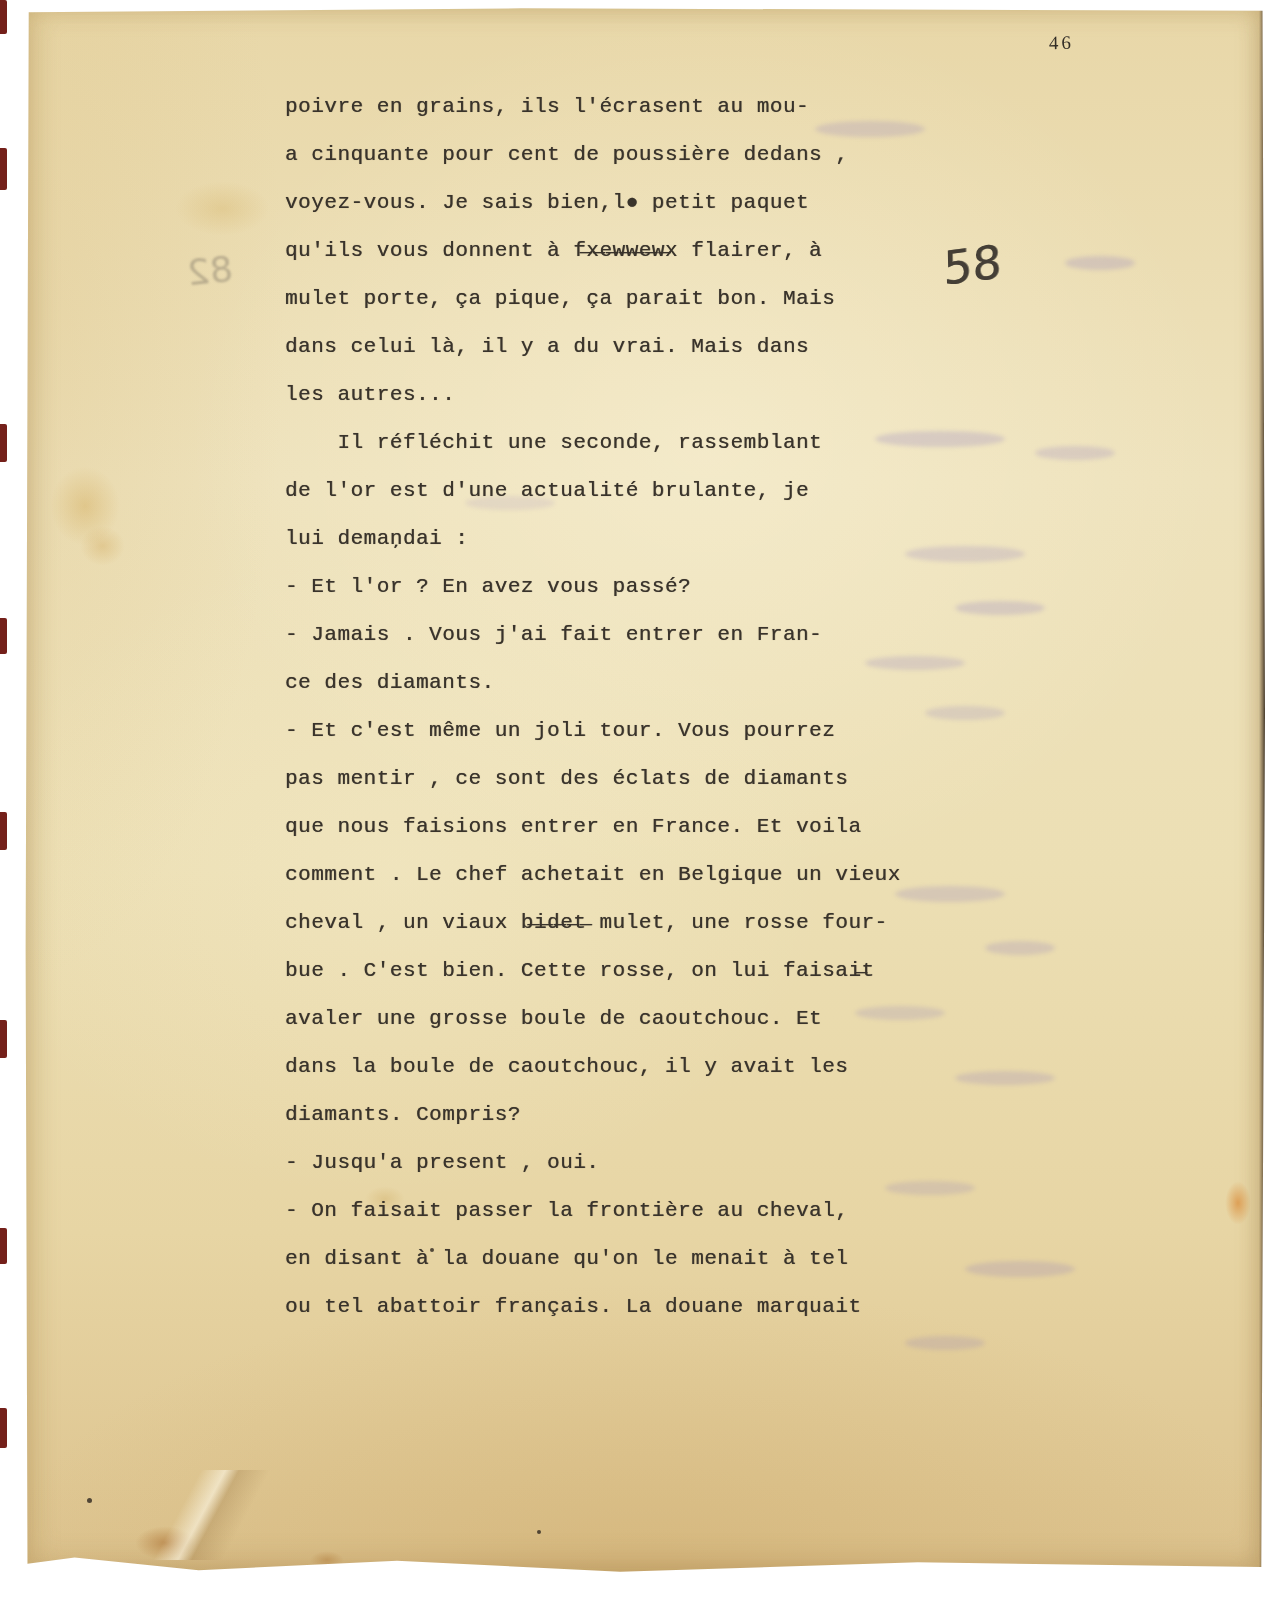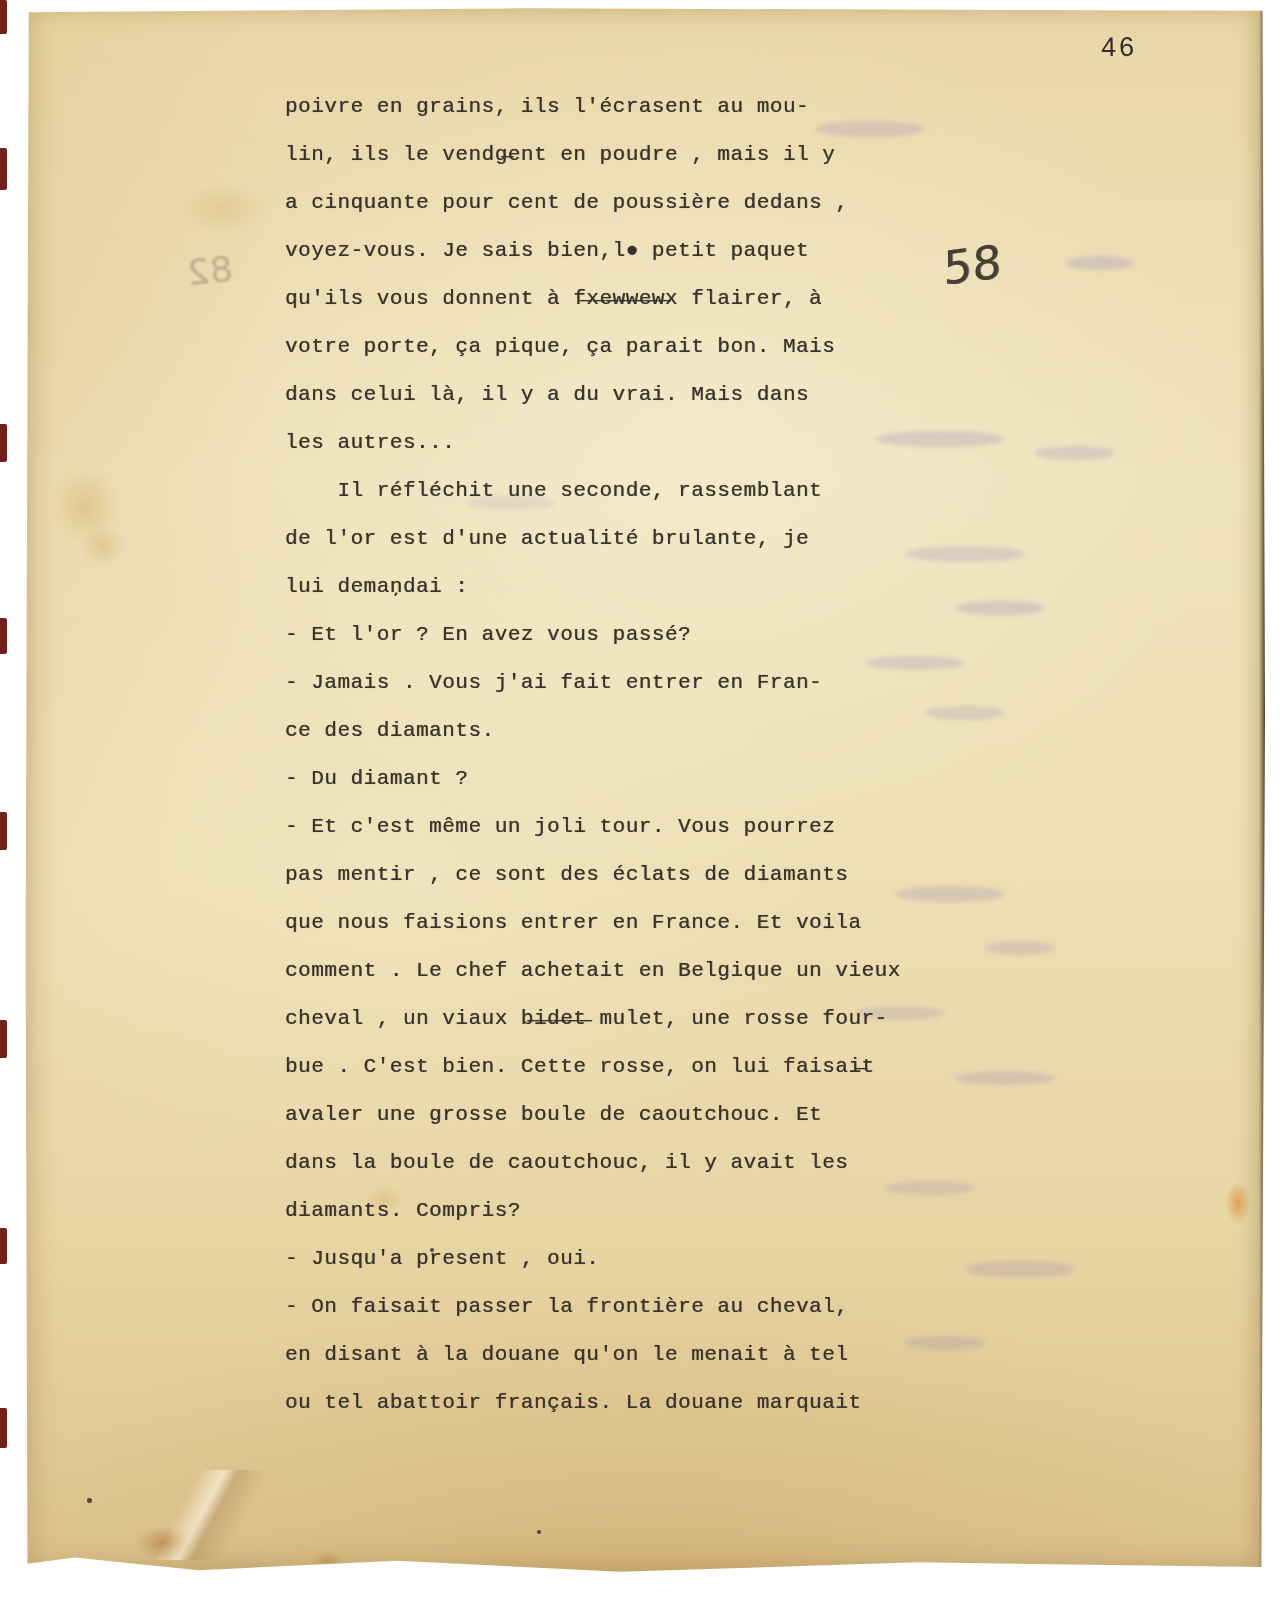--- a/index.html
+++ b/index.html
@@ -41,22 +41,22 @@
   }
   .tline{
     height:48px;line-height:48px;
     font-size:21px;letter-spacing:0.5px;
     color:#39332b;
     white-space:pre;
     text-shadow:0.4px 0 0 rgba(57,51,43,0.55), 0 0 1px rgba(57,51,43,0.35);
   }
   
   .page-number{
-    position:absolute;left:1076px;top:26px;
-    font-family:Liberation Sans, sans-serif;font-size:27px;letter-spacing:3px;
+    position:absolute;left:1024px;top:26px;
+    font-family:Liberation Serif, serif;font-size:19px;letter-spacing:3px;
     color:#332e27;transform:rotate(-1deg);
   }
   .hand-58{
     position:absolute;left:918px;top:232px;
     font-family:"DejaVu Sans",sans-serif;font-size:46px;
     color:#453f36;transform:rotate(-7deg) skewX(-6deg);
     text-shadow:1px 0 0 rgba(69,63,54,0.6);
   }
   .bleed-82{
     position:absolute;left:162px;top:244px;
@@ -117,34 +117,32 @@
   <div class="bleedblob" style="left:940px;top:1255px;width:110px;height:16px;background:rgba(128,110,190,0.20);"></div>
   <div class="bleedblob" style="left:880px;top:1330px;width:80px;height:14px;background:rgba(128,110,190,0.18);"></div>
   <div class="bleedblob" style="left:440px;top:490px;width:90px;height:14px;background:rgba(128,110,190,0.12);"></div>
 
   <div class="page-number">46</div>
   <div class="hand-58">58</div>
   <div class="bleed-82">82</div>
 
   <div class="text-block">
     <div class="tline">poivre en grains, ils l'écrasent au mou-</div>
-    <div class="tline">lin, ils le vendg̶ent en poudre , mais il y</div>
     <div class="tline">a cinquante pour cent de poussière dedans ,</div>
     <div class="tline">voyez-vous. Je sais bien,l● petit paquet</div>
     <div class="tline">qu'ils vous donnent à f̶x̶e̶w̶w̶e̶w̶x flairer, à</div>
-    <div class="tline">votre porte, ça pique, ça parait bon. Mais</div>
+    <div class="tline">mulet porte, ça pique, ça parait bon. Mais</div>
     <div class="tline">dans celui là, il y a du vrai. Mais dans</div>
     <div class="tline">les autres...</div>
     <div class="tline">    Il réfléchit une seconde, rassemblant</div>
     <div class="tline">de l'or est d'une actualité brulante, je</div>
     <div class="tline">lui demaņdai :</div>
     <div class="tline">- Et l'or ? En avez vous passé?</div>
     <div class="tline">- Jamais . Vous j'ai fait entrer en Fran-</div>
     <div class="tline">ce des diamants.</div>
-    <div class="tline">- Du diamant ?</div>
     <div class="tline">- Et c'est même un joli tour. Vous pourrez</div>
     <div class="tline">pas mentir , ce sont des éclats de diamants</div>
     <div class="tline">que nous faisions entrer en France. Et voila</div>
     <div class="tline">comment . Le chef achetait en Belgique un vieux</div>
     <div class="tline">cheval , un viaux b̶i̶d̶e̶t̶ mulet, une rosse four-</div>
     <div class="tline">bue . C'est bien. Cette rosse, on lui faisai̶t</div>
     <div class="tline">avaler une grosse boule de caoutchouc. Et</div>
     <div class="tline">dans la boule de caoutchouc, il y avait les</div>
     <div class="tline">diamants. Compris?</div>
     <div class="tline">- Jusqu'a present , oui.</div>

